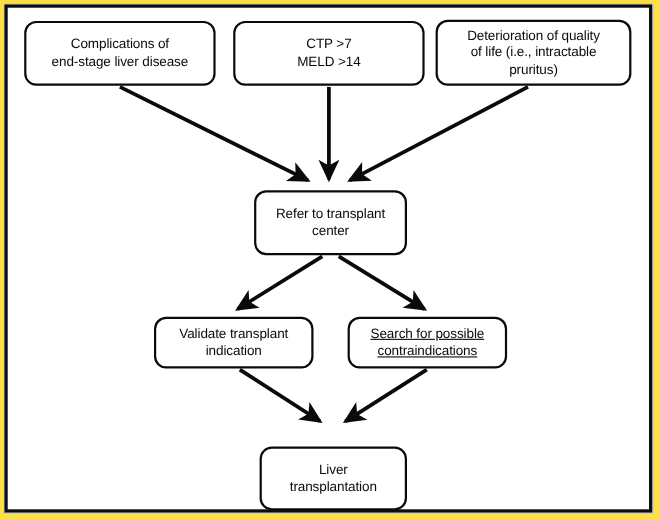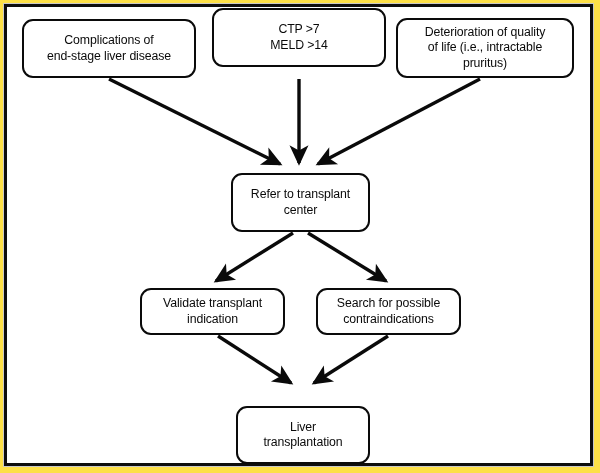--- a/index.html
+++ b/index.html
@@ -56,25 +56,25 @@
     padding: 2px 6px;
     white-space: pre-line;
   }
   .node-label {
     display: block;
     width: 100%;
     white-space: pre-line;
   }
   
   #node-complications { left: 22px;  top: 19px;  width: 174px; height: 59px; }
-  #node-scores        { left: 212px; top: 8px;  width: 174px; height: 59px; }
+  #node-scores        { left: 212px; top: 19px;  width: 174px; height: 59px; }
   #node-quality       { left: 396px; top: 18px;  width: 178px; height: 60px; text-align: center; }
   #node-refer         { left: 231px; top: 173px; width: 139px; height: 59px; }
   #node-validate      { left: 140px; top: 288px; width: 145px; height: 47px; }
-  #node-search        { left: 316px; top: 288px; width: 145px; height: 47px; }
+  #node-search        { left: 316px; top: 288px; width: 145px; height: 47px; text-decoration: underline; }
   #node-liver         { left: 236px; top: 406px; width: 134px; height: 58px; }
 </style>
 </head>
 <body>
 
 <div id="figure-root">
 
   <div id="figure-frame"></div>
 
   <svg id="arrow-layer" viewBox="0 0 600 473" width="600" height="473" xmlns="http://www.w3.org/2000/svg">

